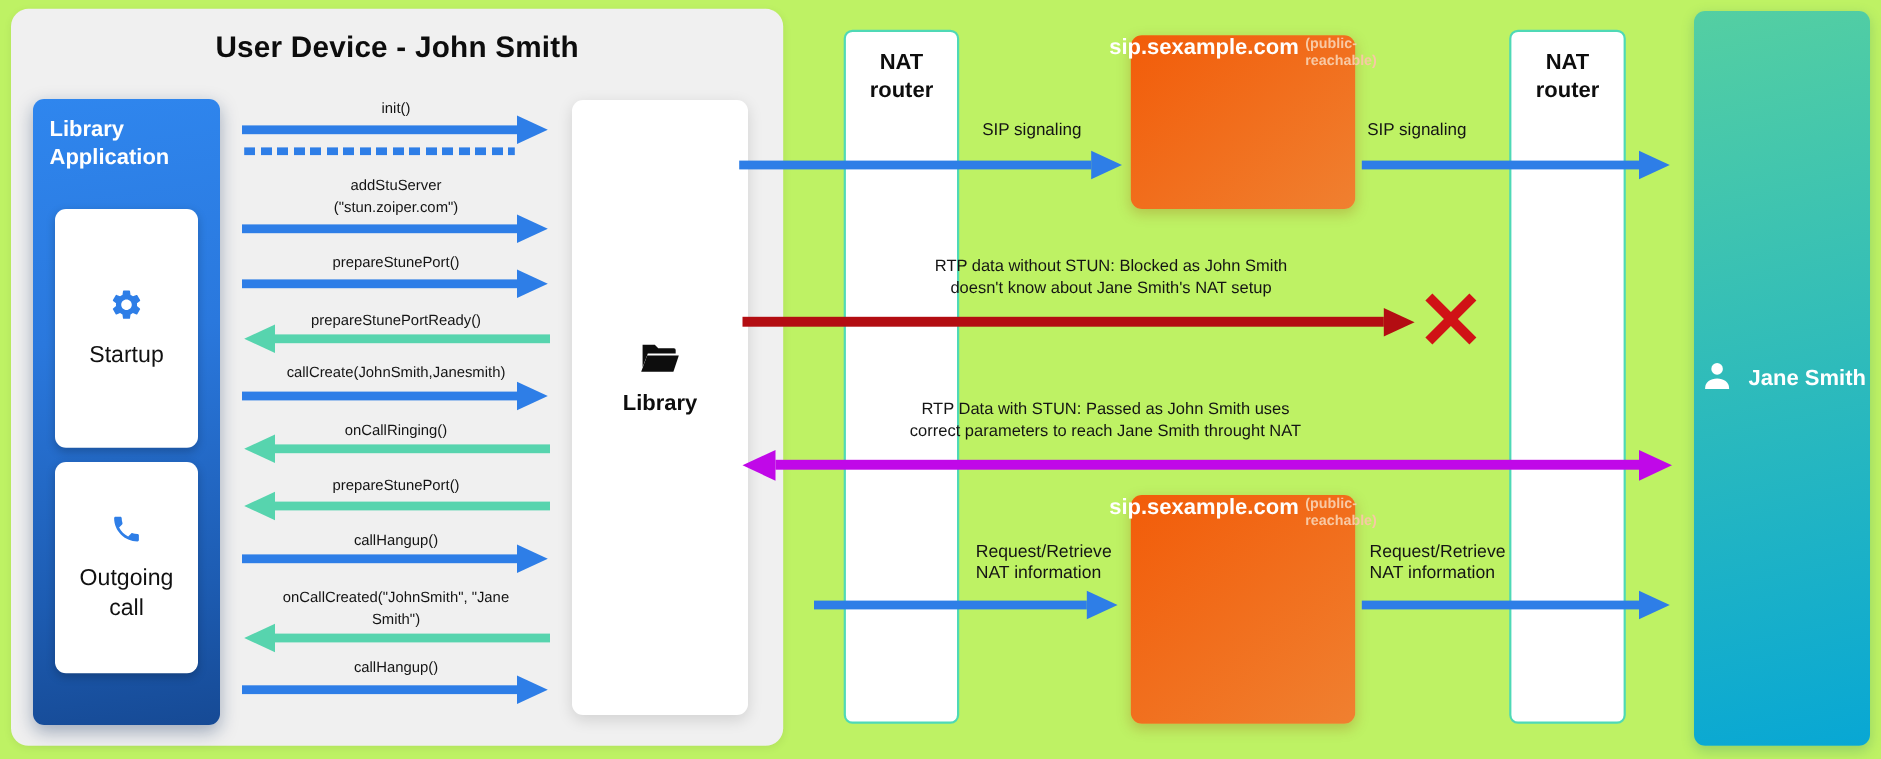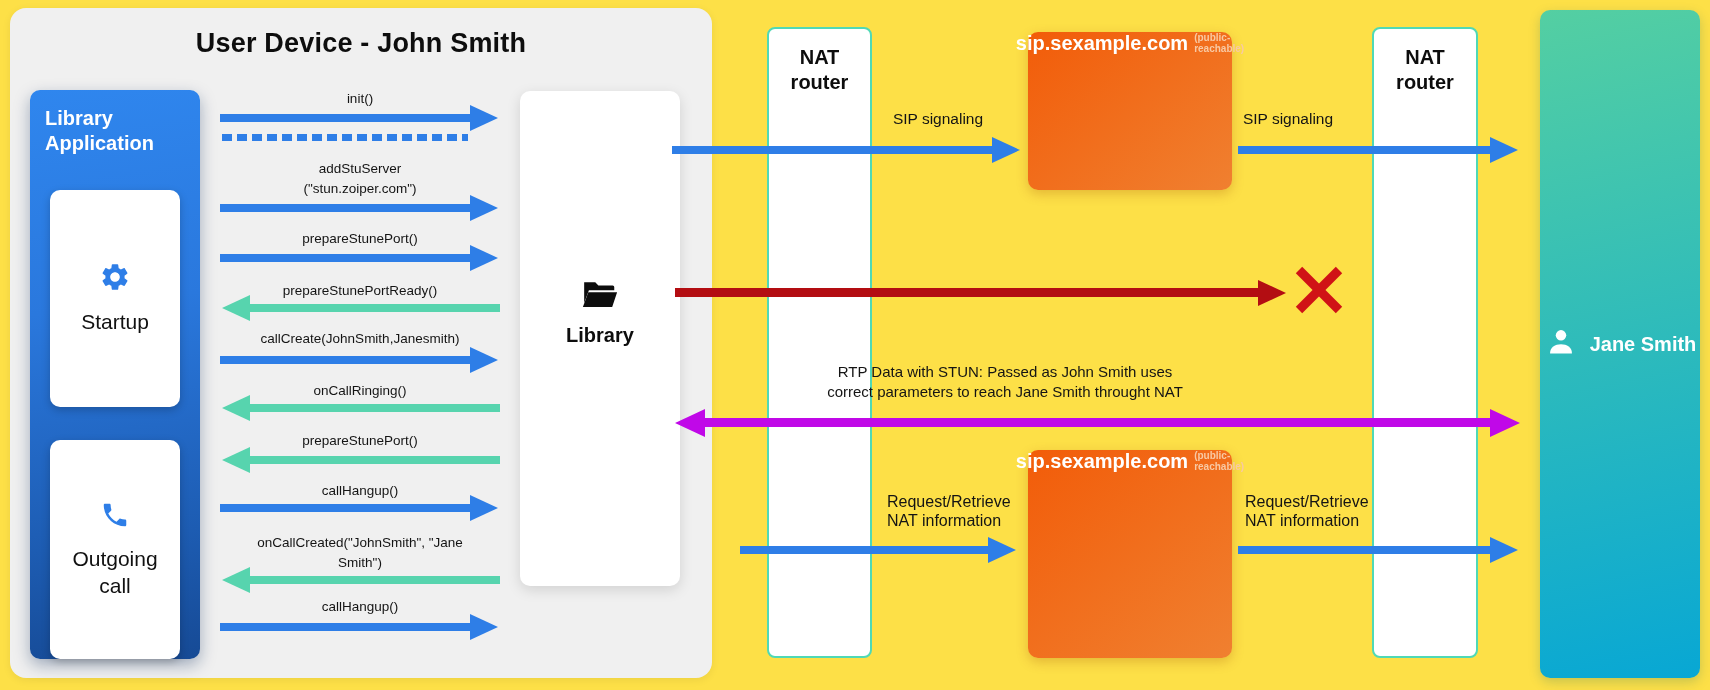--- a/index.html
+++ b/index.html
@@ -1,40 +1,40 @@
 <!DOCTYPE html>
 <html style="--accent_blue: #2e7ee7; --callback_green: #57d4ae; --blocked_red: #b30d12; --cross_red: #d01216; --stun_magenta: #c008e8; --nat_border: #4fd9b6; --orange_dark: #f25c09; --orange_light: #f08030; --jane_teal: #54cfa2; --jane_blue: #08a7d4;"><head>
 <meta charset="utf-8">
 <style>
   html,body{margin:0;padding:0;background:#fff;}
-  .canvas{position:relative;width:1710px;height:690px;background:#fde047;
+  .canvas{position:relative;width:1710px;height:690px;background:#bef264;
           font-family:"Liberation Sans",sans-serif;color:#161616;overflow:hidden;}
 
   
   .panel{position:absolute;left:10px;top:8px;width:702px;height:670px;background:#f0f0f0;
          border-radius:16px;box-shadow:0 2px 8px rgba(0,0,0,.07);}
   .title{position:absolute;left:10px;top:28px;width:702px;text-align:center;
          font-size:27px;font-weight:700;color:#0d0d0d;letter-spacing:.2px;}
 
   .client-box{position:absolute;left:30px;top:90px;width:170px;height:569px;border-radius:10px;
               background:linear-gradient(172deg,#2f86ee 0%,#2a78dd 38%,#1d5cb2 78%,#164a95 100%);
               box-shadow:0 6px 16px rgba(10,40,90,.35);}
   .client-title{padding:16px 14px 0 15px;font-size:20px;font-weight:700;color:#fff;line-height:1.25;}
   .app-card{position:absolute;left:20px;width:130px;background:#fff;border-radius:10px;
             box-shadow:0 3px 9px rgba(0,0,0,.22);display:flex;flex-direction:column;
             align-items:center;justify-content:center;gap:12px;}
   .card-startup{top:100px;height:217px;}
-  .card-outgoing{top:330px;height:219px;margin-top:20px;}
+  .card-outgoing{top:330px;height:192px;}
   .card-label{font-size:21px;color:#111;text-align:center;line-height:1.25;white-space:pre-line;}
   .blue-icon{color:var(--accent_blue,#2e7ee7);}
 
   .flow-label{position:absolute;left:220px;width:280px;text-align:center;font-size:13.5px;
               line-height:20px;color:#141414;white-space:pre-line;z-index:2;}
 
-  .library-box{position:absolute;left:520px;top:91px;width:160px;height:495px;background:#fff;
+  .library-box{position:absolute;left:520px;top:91px;width:160px;height:559px;background:#fff;
                border-radius:10px;box-shadow:0 4px 14px rgba(0,0,0,.13);
                display:flex;flex-direction:column;align-items:center;justify-content:center;gap:9px;}
   .library-inner{transform:translateY(-26px);display:flex;flex-direction:column;align-items:center;gap:9px;}
   .lib-label{font-size:20px;font-weight:700;color:#0d0d0d;}
   .black-icon{color:#0d0d0d;}
 
   
   .harrow{position:absolute;height:8px;background:var(--c);z-index:3;}
   .harrow.thick{height:9px;}
   .harrow.right::after{content:"";position:absolute;left:100%;top:50%;transform:translateY(-50%);
@@ -59,21 +59,21 @@
   .natR{left:1372px;width:106px;}
   .nat-label{padding-top:16px;text-align:center;font-size:20px;font-weight:700;color:#0d0d0d;line-height:25px;}
 
   .orange-box{position:absolute;left:1028px;width:204px;border-radius:10px;z-index:2;
               background:linear-gradient(140deg,var(--orange_dark,#f25c09),var(--orange_light,#f08030));
               box-shadow:0 4px 12px rgba(150,60,0,.25);
               display:flex;flex-direction:row;align-items:flex-start;justify-content:center;gap:6px;}
   .otop{top:32px;height:158px;}
   .obot{top:450px;height:208px;}
   .sip-title{color:#fff;font-size:20px;font-weight:700;}
-  .sip-sub{color:#f8c9a4;font-size:10px;font-weight:700;}
+  .sip-sub{color:#f8c9a4;font-size:13px;font-weight:700;}
 
   .jane-box{position:absolute;left:1540px;top:10px;width:160px;height:668px;border-radius:10px;z-index:1;
             background:linear-gradient(168deg,var(--jane_teal,#54cfa2),var(--jane_blue,#08a7d4));
             box-shadow:0 4px 12px rgba(0,90,110,.22);
             display:flex;align-items:center;justify-content:center;gap:12px;}
   .jane-label{color:#fff;font-size:20px;font-weight:700;}
   .white-icon{color:#fff;}
 
   .net-label{position:absolute;z-index:4;color:#141414;white-space:pre-line;}
   .sig-label{width:160px;text-align:center;font-size:15.5px;top:110px;}
@@ -188,20 +188,22 @@
     <svg width="50" height="50" viewBox="0 0 50 50">
         <g stroke="#d01216" stroke-width="9" stroke-linecap="butt">
           <line x1="5" y1="5" x2="45" y2="45"></line>
           <line x1="45" y1="5" x2="5" y2="45"></line>
         </g>
       </svg>
   </div>
 
   <div class="net-label sig-label" style="left:858px;">SIP signaling</div>
   <div class="net-label sig-label" style="left:1208px;">SIP signaling</div>
+  <div class="net-label rtp-label" style="left:750px;top:232px;">RTP data without STUN: Blocked as John Smith
+doesn't know about Jane Smith's NAT setup</div>
   <div class="net-label rtp-label" style="left:745px;top:362px;">RTP Data with STUN: Passed as John Smith uses
 correct parameters to reach Jane Smith throught NAT</div>
   <div class="net-label req-label" style="left:887px;">Request/Retrieve
 NAT information</div>
   <div class="net-label req-label" style="left:1245px;">Request/Retrieve
 NAT information</div>
 
 </div>
 
 </body></html>

